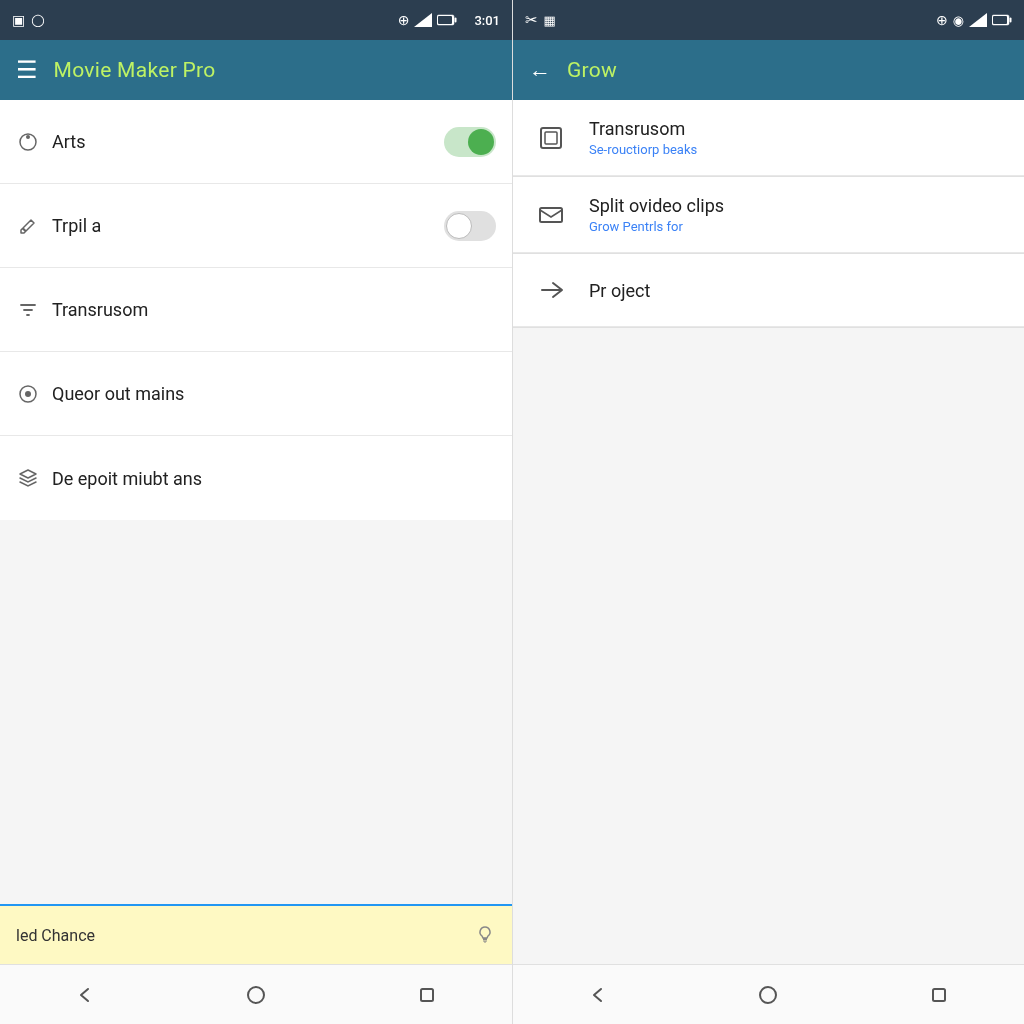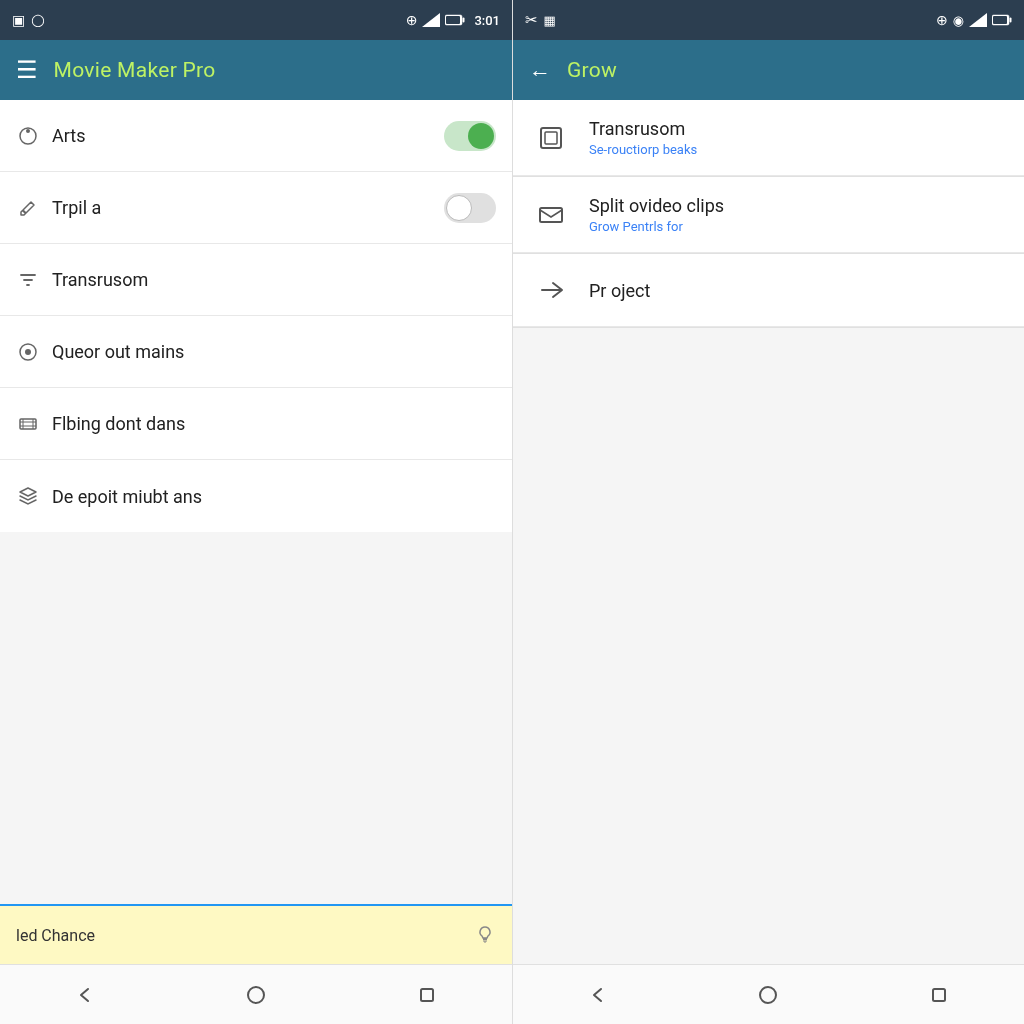--- a/index.html
+++ b/index.html
@@ -82,21 +82,21 @@
     .list-container {
       flex: 1;
       overflow: hidden;
       background: #f5f5f5;
     }
     .list-item {
       display: flex;
       align-items: center;
       justify-content: space-between;
       padding: 0 16px;
-      height: 72px;
+      height: 84px;
       background: white;
       border-bottom: 1px solid #e8e8e8;
       cursor: pointer;
     }
     .list-item-left {
       display: flex;
       align-items: center;
       gap: 12px;
     }
     .list-item-icon {
@@ -247,21 +247,21 @@
           <polygon points="18,0 18,14 0,14" fill="white"></polygon>
         </svg>
       </span>
       <span>
         <svg width="20" height="12" viewBox="0 0 20 12">
           <rect x="0" y="1" width="17" height="10" rx="1.5" fill="white" stroke="white" stroke-width="0.5"></rect>
           <rect x="17.5" y="3.5" width="2" height="5" rx="1" fill="white"></rect>
           <rect x="1" y="2" width="14" height="8" rx="1" fill="#2c3e50"></rect>
         </svg>
       </span>
-      <span style="margin-left:4px;">3:01</span>
+      <span style="margin-left:12px;">3:01</span>
     </div>
   </div>
 
   <div class="app-bar">
     <span style="font-size:24px; cursor:pointer;">☰</span>
     <span class="app-bar-title">Movie Maker  Pro</span>
   </div>
 
   <div class="list-container">
 
@@ -311,31 +311,20 @@
           <svg width="20" height="20" viewBox="0 0 20 20">
               <circle cx="10" cy="10" r="8" fill="none" stroke="#666" stroke-width="1.5"></circle>
               <circle cx="10" cy="10" r="3" fill="#666"></circle>
             </svg>
         </span>
         <span class="list-item-text">Queor out mains</span>
       </div>
     </div>
 
 
-    <div class="list-item">
-      <div class="list-item-left">
-        <span class="list-item-icon">
-          <svg width="20" height="20" viewBox="0 0 20 20">
-              <rect x="2" y="5" width="16" height="10" rx="1" fill="none" stroke="#666" stroke-width="1.5"></rect>
-              <path d="M2 8h16M2 12h16M5 5v10M15 5v10" stroke="#666" stroke-width="1"></path>
-            </svg>
-        </span>
-        <span class="list-item-text">Flbing dont dans</span>
-      </div>
-    </div>
 
 
     <div class="list-item" style="border-bottom: none;">
       <div class="list-item-left">
         <span class="list-item-icon">
           <svg width="20" height="20" viewBox="0 0 20 20">
               <path d="M10 2l8 4-8 4-8-4z" fill="none" stroke="#666" stroke-width="1.5" stroke-linejoin="round"></path>
               <path d="M2 10l8 4 8-4" stroke="#666" stroke-width="1.5" stroke-linecap="round" fill="none"></path>
               <path d="M2 14l8 4 8-4" stroke="#666" stroke-width="1.5" stroke-linecap="round" fill="none"></path>
             </svg>

